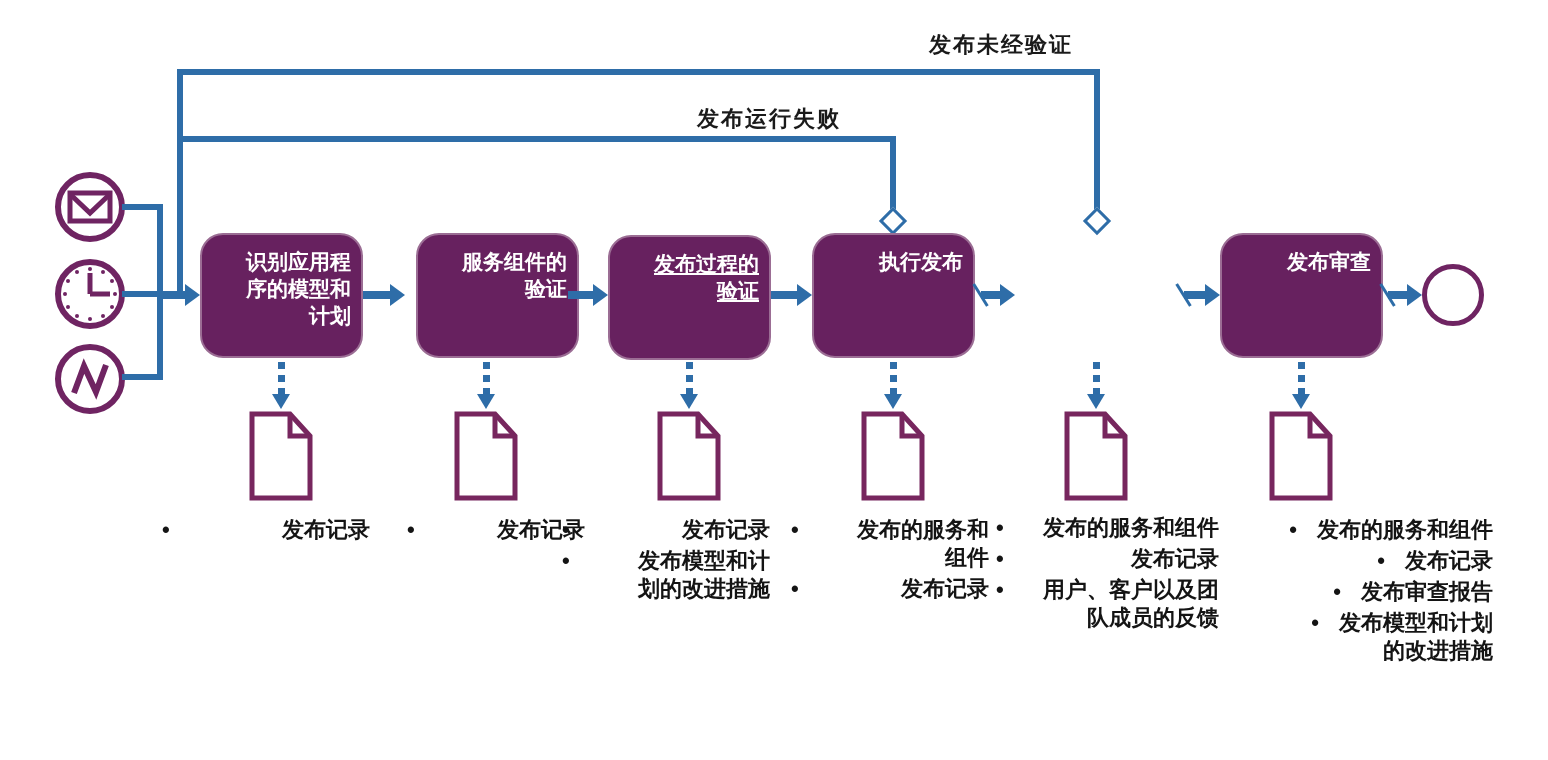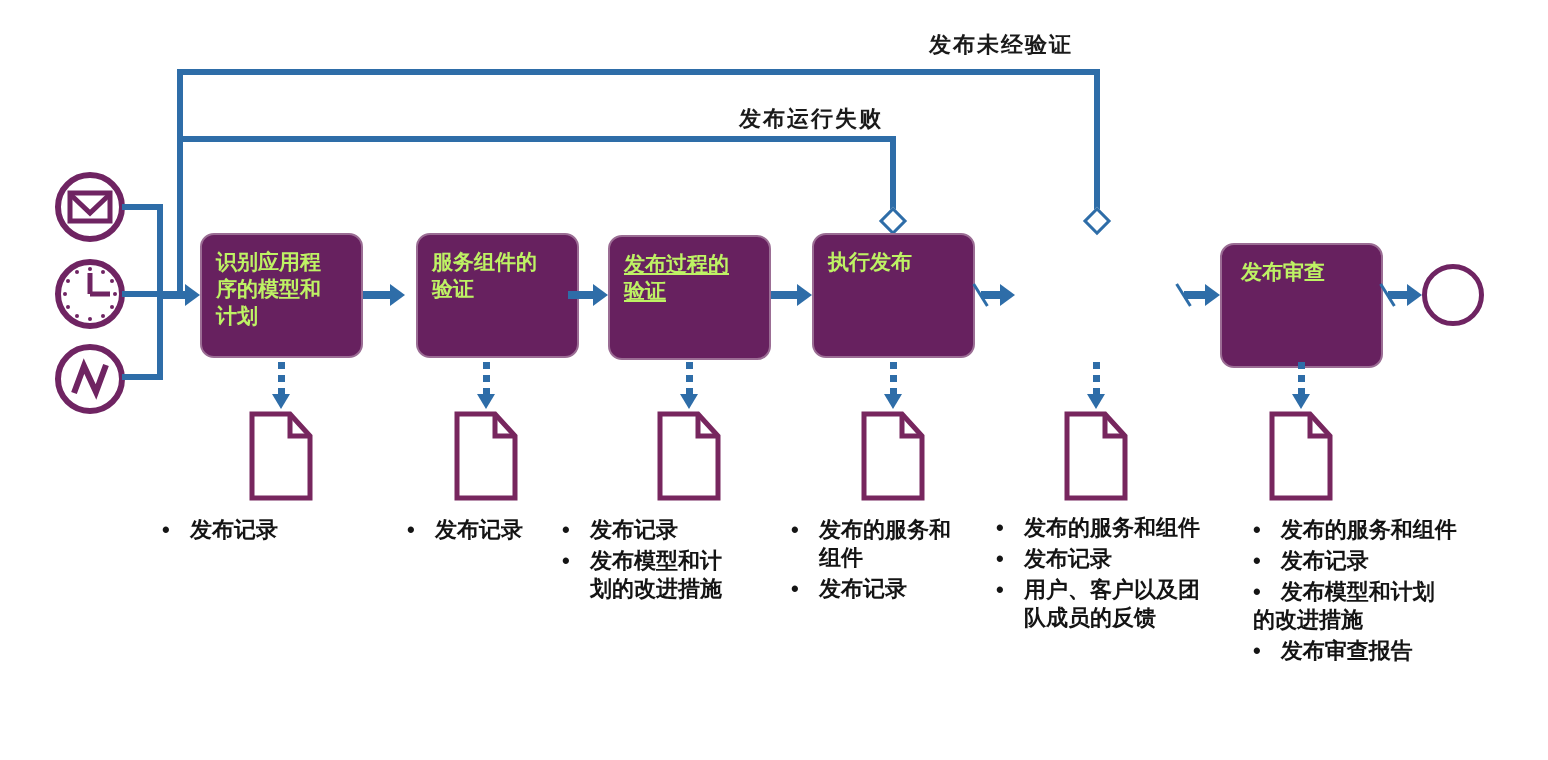--- a/index.html
+++ b/index.html
@@ -1,36 +1,37 @@
 <!DOCTYPE html>
 <html><head>
 <meta charset="utf-8">
 <style>
   html,body{margin:0;padding:0;background:#ffffff;}
   .canvas{
     position:relative;width:1548px;height:760px;background:#fff;overflow:hidden;
     font-family:"Liberation Sans","DejaVu Sans",sans-serif;
+    text-align:right;
   }
   
   .hline{position:absolute;height:6px;background:#2E6DA8;}
   .vline{position:absolute;width:6px;background:#2E6DA8;}
   .loop-label{
     position:absolute;font-size:22px;font-weight:bold;color:#1a1a1a;
     white-space:nowrap;letter-spacing:2px;
   }
   
   .diamond{
     position:absolute;width:14px;height:14px;background:#fff;
     border:3px solid #2E6DA8;transform:rotate(45deg);
   }
   
   .step-box{
     position:absolute;width:163px;height:125px;box-sizing:border-box;
-    background:#67215F;border:2px solid #9b6d94;border-radius:14px;
-    color:#bef264;font-size:21px;font-weight:bold;line-height:27px;
+    background:#67215F;border:2px solid #9b6d94;border-radius:23px;
+    color:#ffffff;font-size:21px;font-weight:bold;line-height:27px;
     padding:13px 10px 0 14px;white-space:pre-line;
   }
   
   .arrow{position:absolute;height:22px;}
   .arrow .shaft{position:absolute;left:0;top:7px;height:8px;background:#2E6DA8;}
   .arrow .head{
     position:absolute;right:0;top:0;width:0;height:0;
     border-top:11px solid transparent;border-bottom:11px solid transparent;
     border-left:15px solid #2E6DA8;
   }
@@ -60,21 +61,21 @@
   .li-out{margin-bottom:3px;white-space:pre-line;text-indent:0;}
   .li-out::before{content:"\2022";margin-right:20px;}
   svg{display:block;}
 </style>
 </head>
 <body>
 
 <div class="canvas">
 
   <div class="loop-label" style="left:929px;top:30px;">发布未经验证</div>
-  <div class="loop-label" style="left:739px;top:104px;">发布运行失败</div>
+  <div class="loop-label" style="left:697px;top:104px;">发布运行失败</div>
 
   <div class="hline" style="left:177px;top:69px;width:923px;"></div>
   <div class="vline" style="left:1094px;top:69px;height:143px;"></div>
   <div class="diamond" style="left:1087px;top:211px;"></div>
 
   <div class="hline" style="left:177px;top:136px;width:719px;"></div>
   <div class="vline" style="left:890px;top:136px;height:76px;"></div>
   <div class="diamond" style="left:883px;top:211px;"></div>
 
   <div class="vline" style="left:177px;top:69px;height:226px;"></div>
@@ -119,21 +120,21 @@
   </div>
 
   <div class="step-box" style="left:200px;top:233px;">识别应用程
 序的模型和
 计划</div>
   <div class="step-box" style="left:416px;top:233px;">服务组件的
 验证</div>
   <div class="step-box" style="left:608px;top:235px;text-decoration:underline;">发布过程的
 验证</div>
   <div class="step-box" style="left:812px;top:233px;">执行发布</div>
-  <div class="step-box" style="left:1220px;top:243px;padding-left:19px;">发布审查</div>
+  <div class="step-box" style="left:1220px;top:233px;padding-left:19px;">发布审查</div>
 
   <div class="arrow" style="left:363px;top:284px;width:42px;">
     <div class="shaft" style="width:28px;"></div>
       <div class="head"></div>
   </div>
   <div class="arrow" style="left:568px;top:284px;width:40px;">
     <div class="shaft" style="width:26px;"></div>
       <div class="head"></div>
   </div>
   <div class="arrow" style="left:771px;top:284px;width:41px;">
@@ -214,18 +215,18 @@
   </div>
   <div class="out-list" style="left:994px;top:514px;width:225px;">
     <div class="li">发布的服务和组件</div>
     <div class="li">发布记录</div>
     <div class="li">用户、客户以及团
 队成员的反馈</div>
   </div>
   <div class="out-list" style="left:1253px;top:516px;width:240px;">
     <div class="li-out">发布的服务和组件</div>
     <div class="li-out">发布记录</div>
+    <div class="li-out">发布审查报告</div>
     <div class="li-out">发布模型和计划
 的改进措施</div>
-    <div class="li-out">发布审查报告</div>
   </div>
 
 </div>
 
 </body></html>

